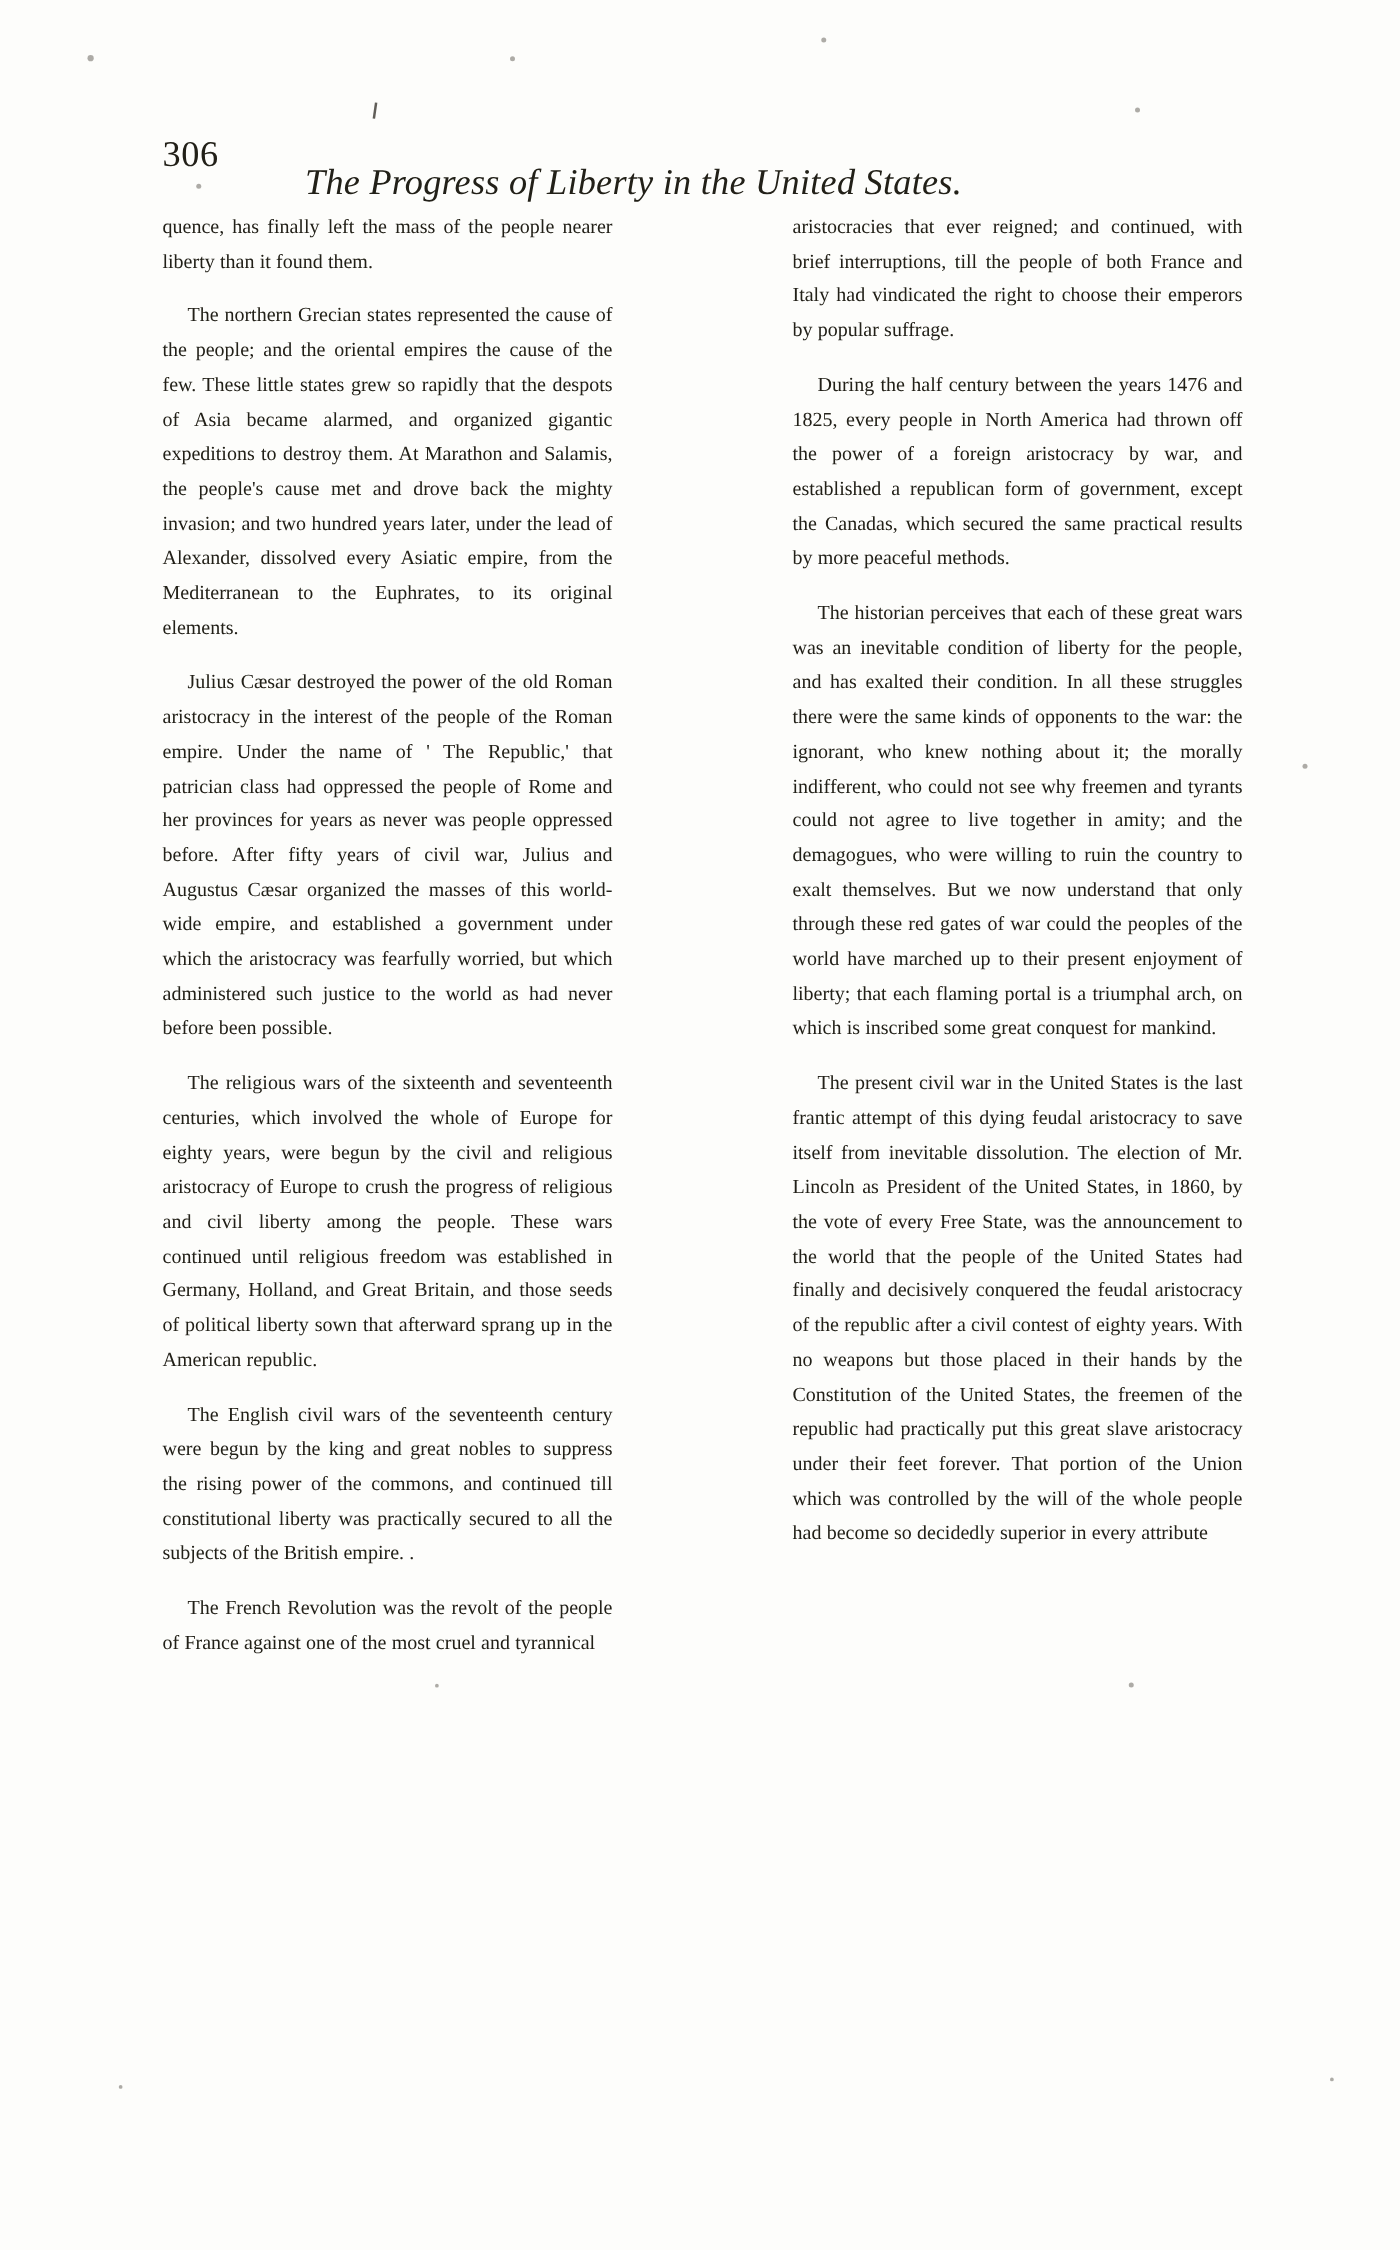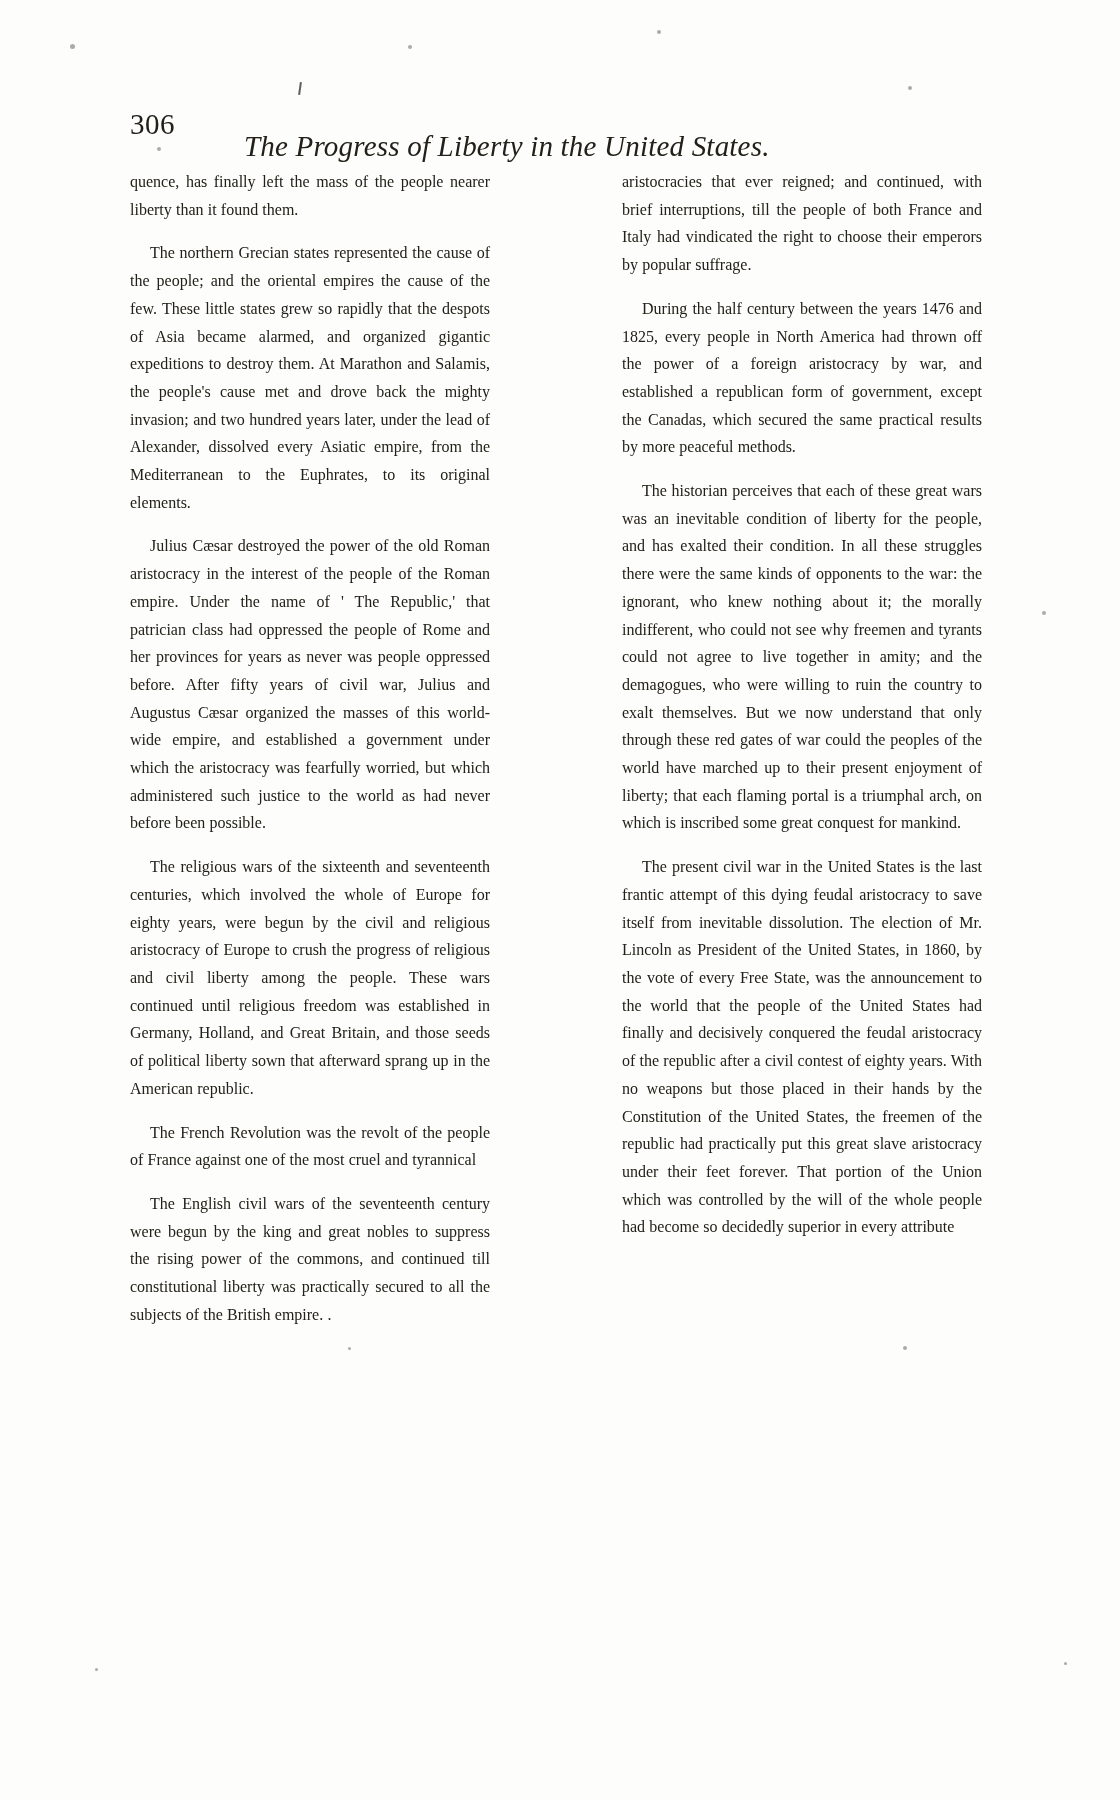--- a/index.html
+++ b/index.html
@@ -80,21 +80,21 @@
     left: 130px;
     top: 168px;
     width: 848px;
   }
   .col {
     position: absolute;
     top: 0;
     width: 360px;
   }
   .col-left  { left: 0; }
-  .col-right { left: 492px; }
+  .col-right { left: 504px; }
 
   .col p {
     margin: 0;
     font-size: 16px;
     line-height: 27.7px;
     text-align: justify;
     text-indent: 20px;
     font-family: "Liberation Serif", serif;
     word-spacing: .2px;
   }
@@ -123,22 +123,22 @@
   </div>
   <span class="tick"></span>
 
   <div class="columns">
 
     <div class="col col-left">
       <p class="noindent">quence, has finally left the mass of the people nearer liberty than it found them.</p>
       <p>The northern Grecian states represented the cause of the people; and the oriental empires the cause of the few.   These little states grew so rapidly that the despots of Asia became alarmed, and organized gigantic expeditions to destroy them.   At Marathon and Salamis, the people's cause met and drove back the mighty invasion; and two hundred years later, under the lead of Alexander, dissolved every Asiatic empire, from the Mediterranean to the Euphrates, to its original elements.</p>
       <p>Julius Cæsar destroyed the power of the old Roman aristocracy in the interest of the people of the Roman empire.  Under the name of ' The Republic,' that patrician class had oppressed the people of Rome and her provinces for years as never was people oppressed before.   After fifty years of civil war, Julius and Augustus Cæsar organized the masses of this world-wide empire, and established a government under which the aristocracy was fearfully worried, but which administered such justice to the world as had never before been possible.</p>
       <p>The religious wars of the sixteenth and seventeenth centuries, which involved the whole of Europe for eighty years, were begun by the civil and religious aristocracy of Europe to crush the progress of religious and civil liberty among the people.   These wars continued until religious freedom was established in Germany, Holland, and Great Britain, and those seeds of political liberty sown that afterward sprang up in the American republic.</p>
+      <p>The English civil wars of the seventeenth century were begun by the king and great nobles to suppress the rising power of the commons, and continued till constitutional liberty was practically secured to all the subjects of the British empire.            .</p>
       <p>The French Revolution was the revolt of the people of France against one of the most cruel and tyrannical</p>
-      <p>The English civil wars of the seventeenth century were begun by the king and great nobles to suppress the rising power of the commons, and continued till constitutional liberty was practically secured to all the subjects of the British empire.            .</p>
     </div>
 
     <div class="col col-right">
       <p class="noindent">aristocracies that ever reigned; and continued, with brief interruptions, till the people of both France and Italy had vindicated the right to choose their emperors by popular suffrage.</p>
       <p>During the half century between the years 1476 and 1825, every people in North America had thrown off the power of a foreign aristocracy by war, and established a republican form of government, except the Canadas, which secured the same practical results by more peaceful methods.</p>
       <p>The historian perceives that each of these great wars was an inevitable condition of liberty for the people, and has exalted their condition.    In all these struggles there were the same kinds of opponents to the war: the ignorant, who knew nothing about it; the morally indifferent, who could not see why freemen and tyrants could not agree to live together in amity; and the demagogues, who were willing to ruin the country to exalt themselves. But we now understand that only through these red gates of war could the peoples of the world have marched up to their present enjoyment of liberty; that each flaming portal is a triumphal arch, on which is inscribed some great conquest for mankind.</p>
       <p>The present civil war in the United States is the last frantic attempt of this dying feudal aristocracy to save itself from inevitable dissolution.    The election of Mr. Lincoln as President of the United States, in 1860, by the vote of every Free State, was the announcement to the world that the people of the United States had finally and decisively conquered the feudal aristocracy of the republic after a civil contest of eighty years.    With no weapons but those placed in their hands by the Constitution of the United States, the freemen of the republic had practically put this great slave aristocracy under their feet forever.    That portion of the Union which was controlled by the will of the whole people had become so decidedly superior in every attribute</p>
     </div>
 
   </div>

